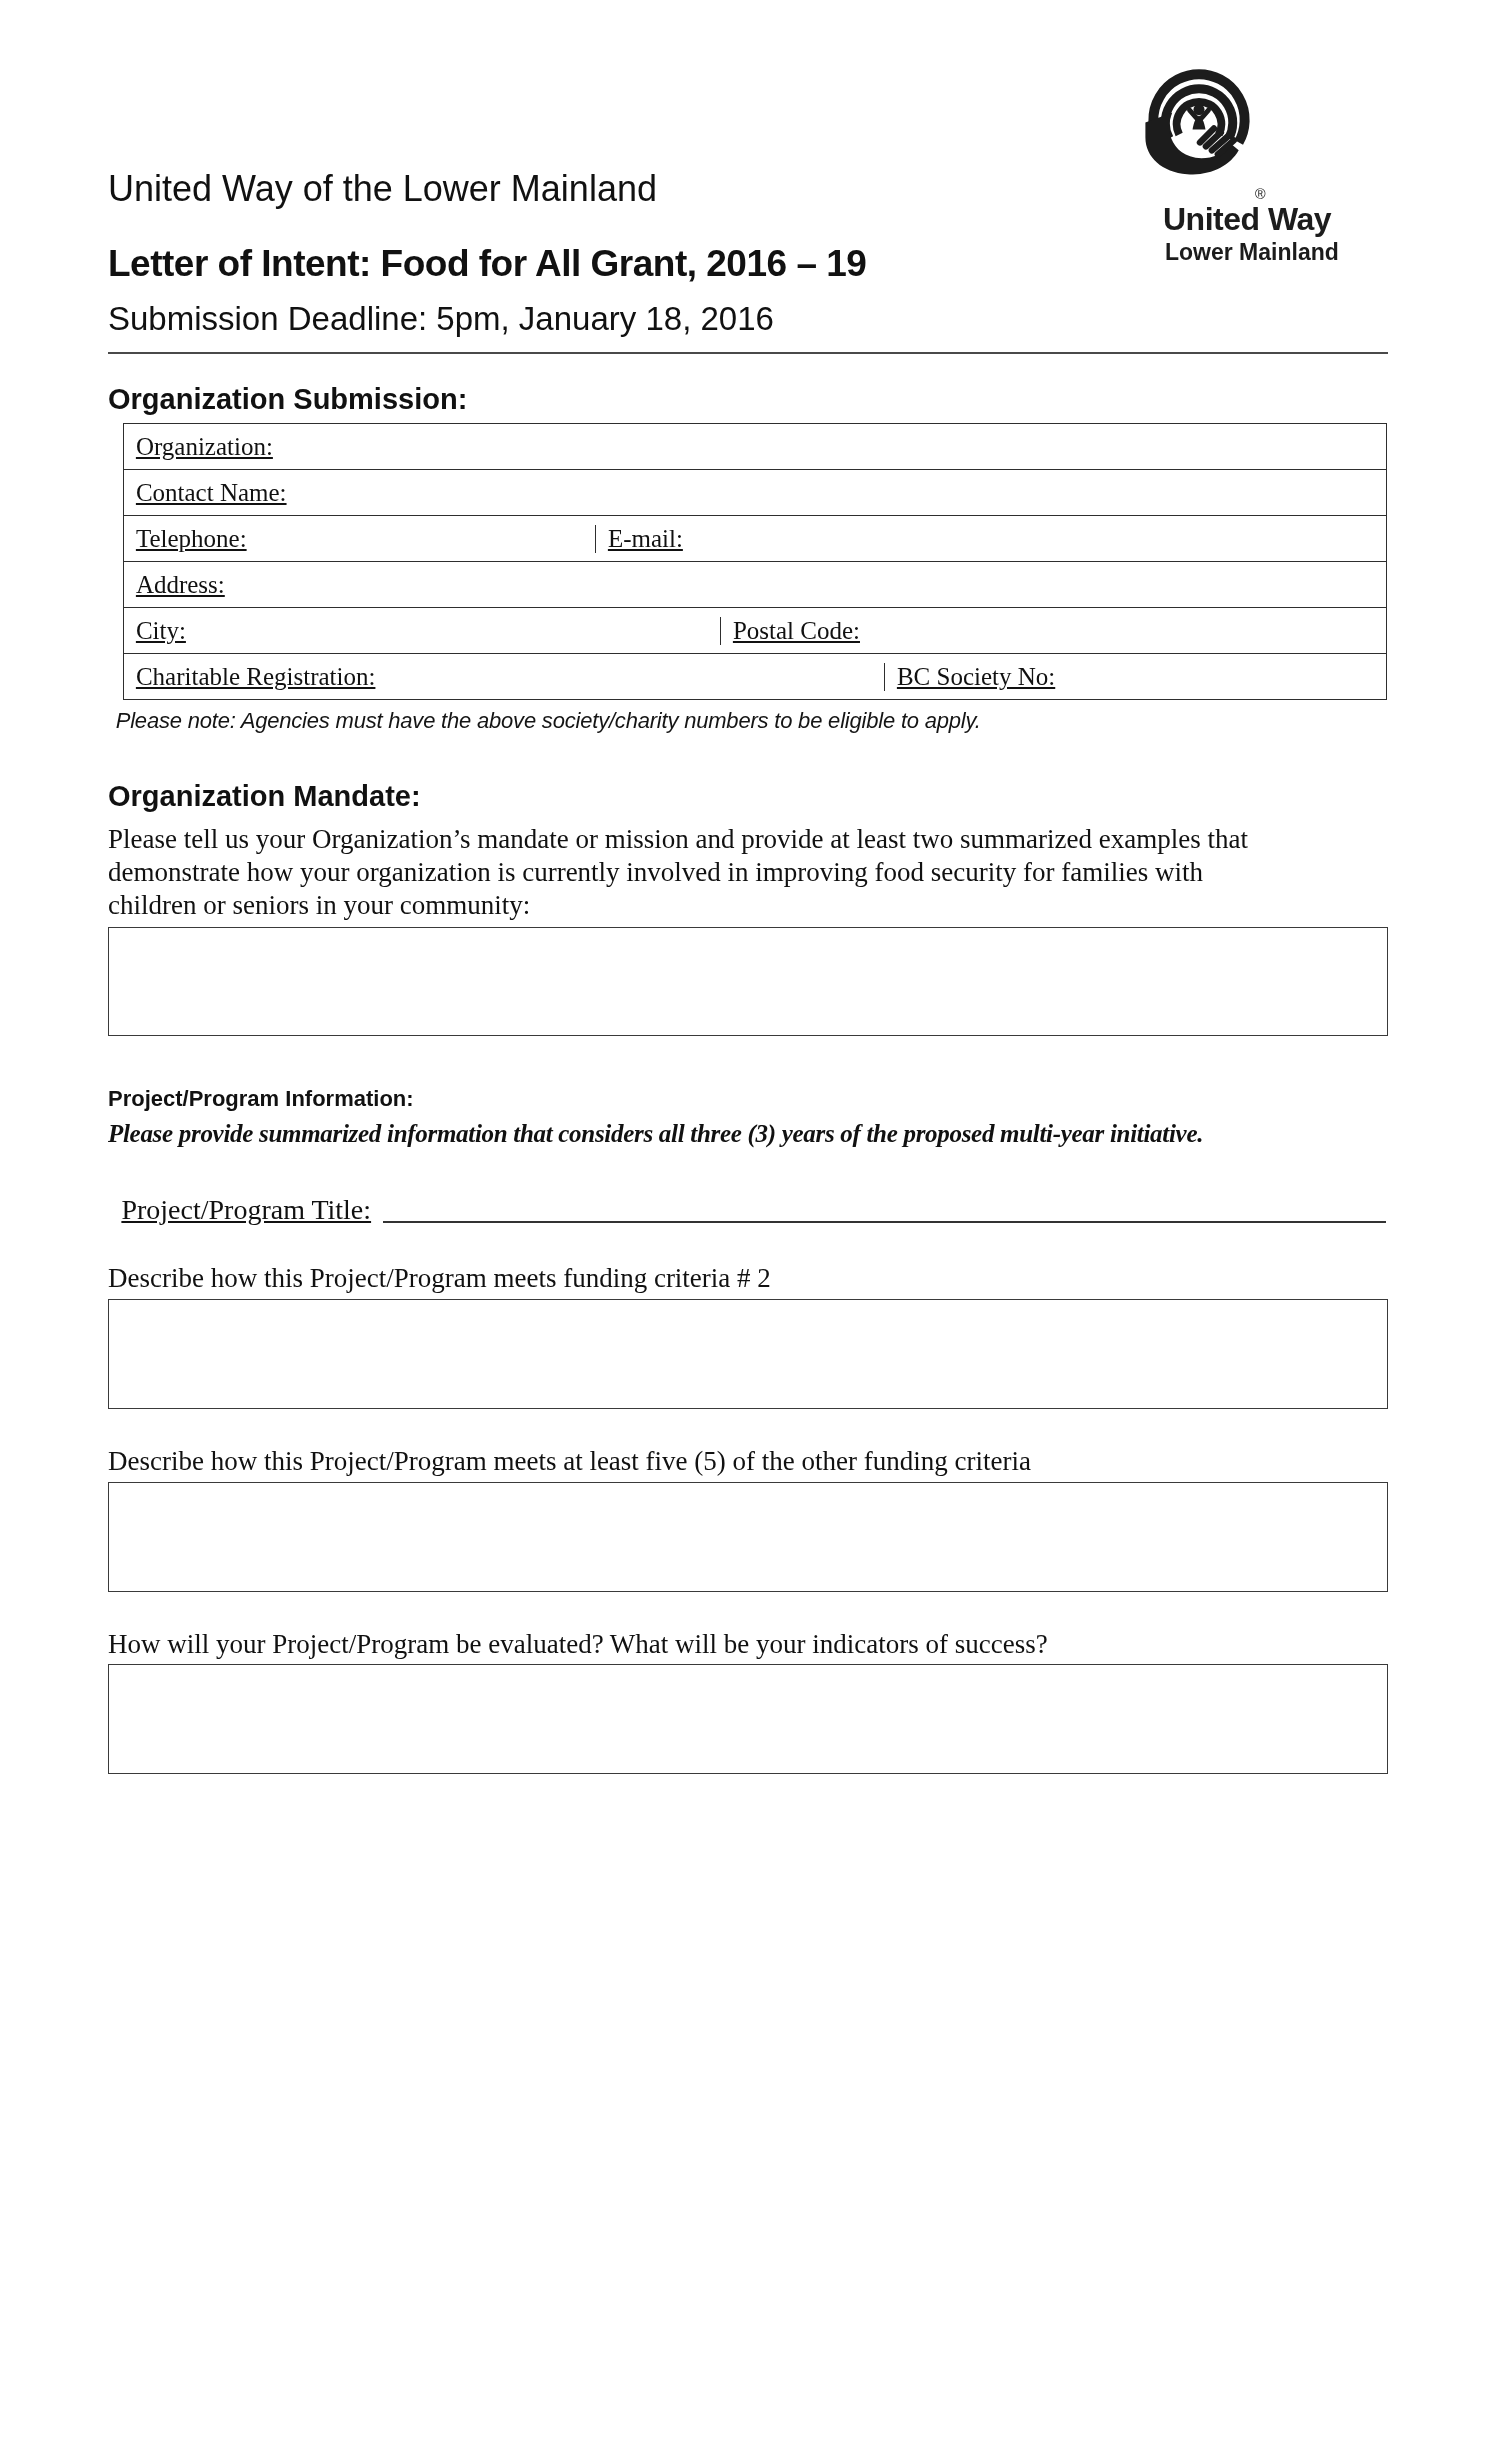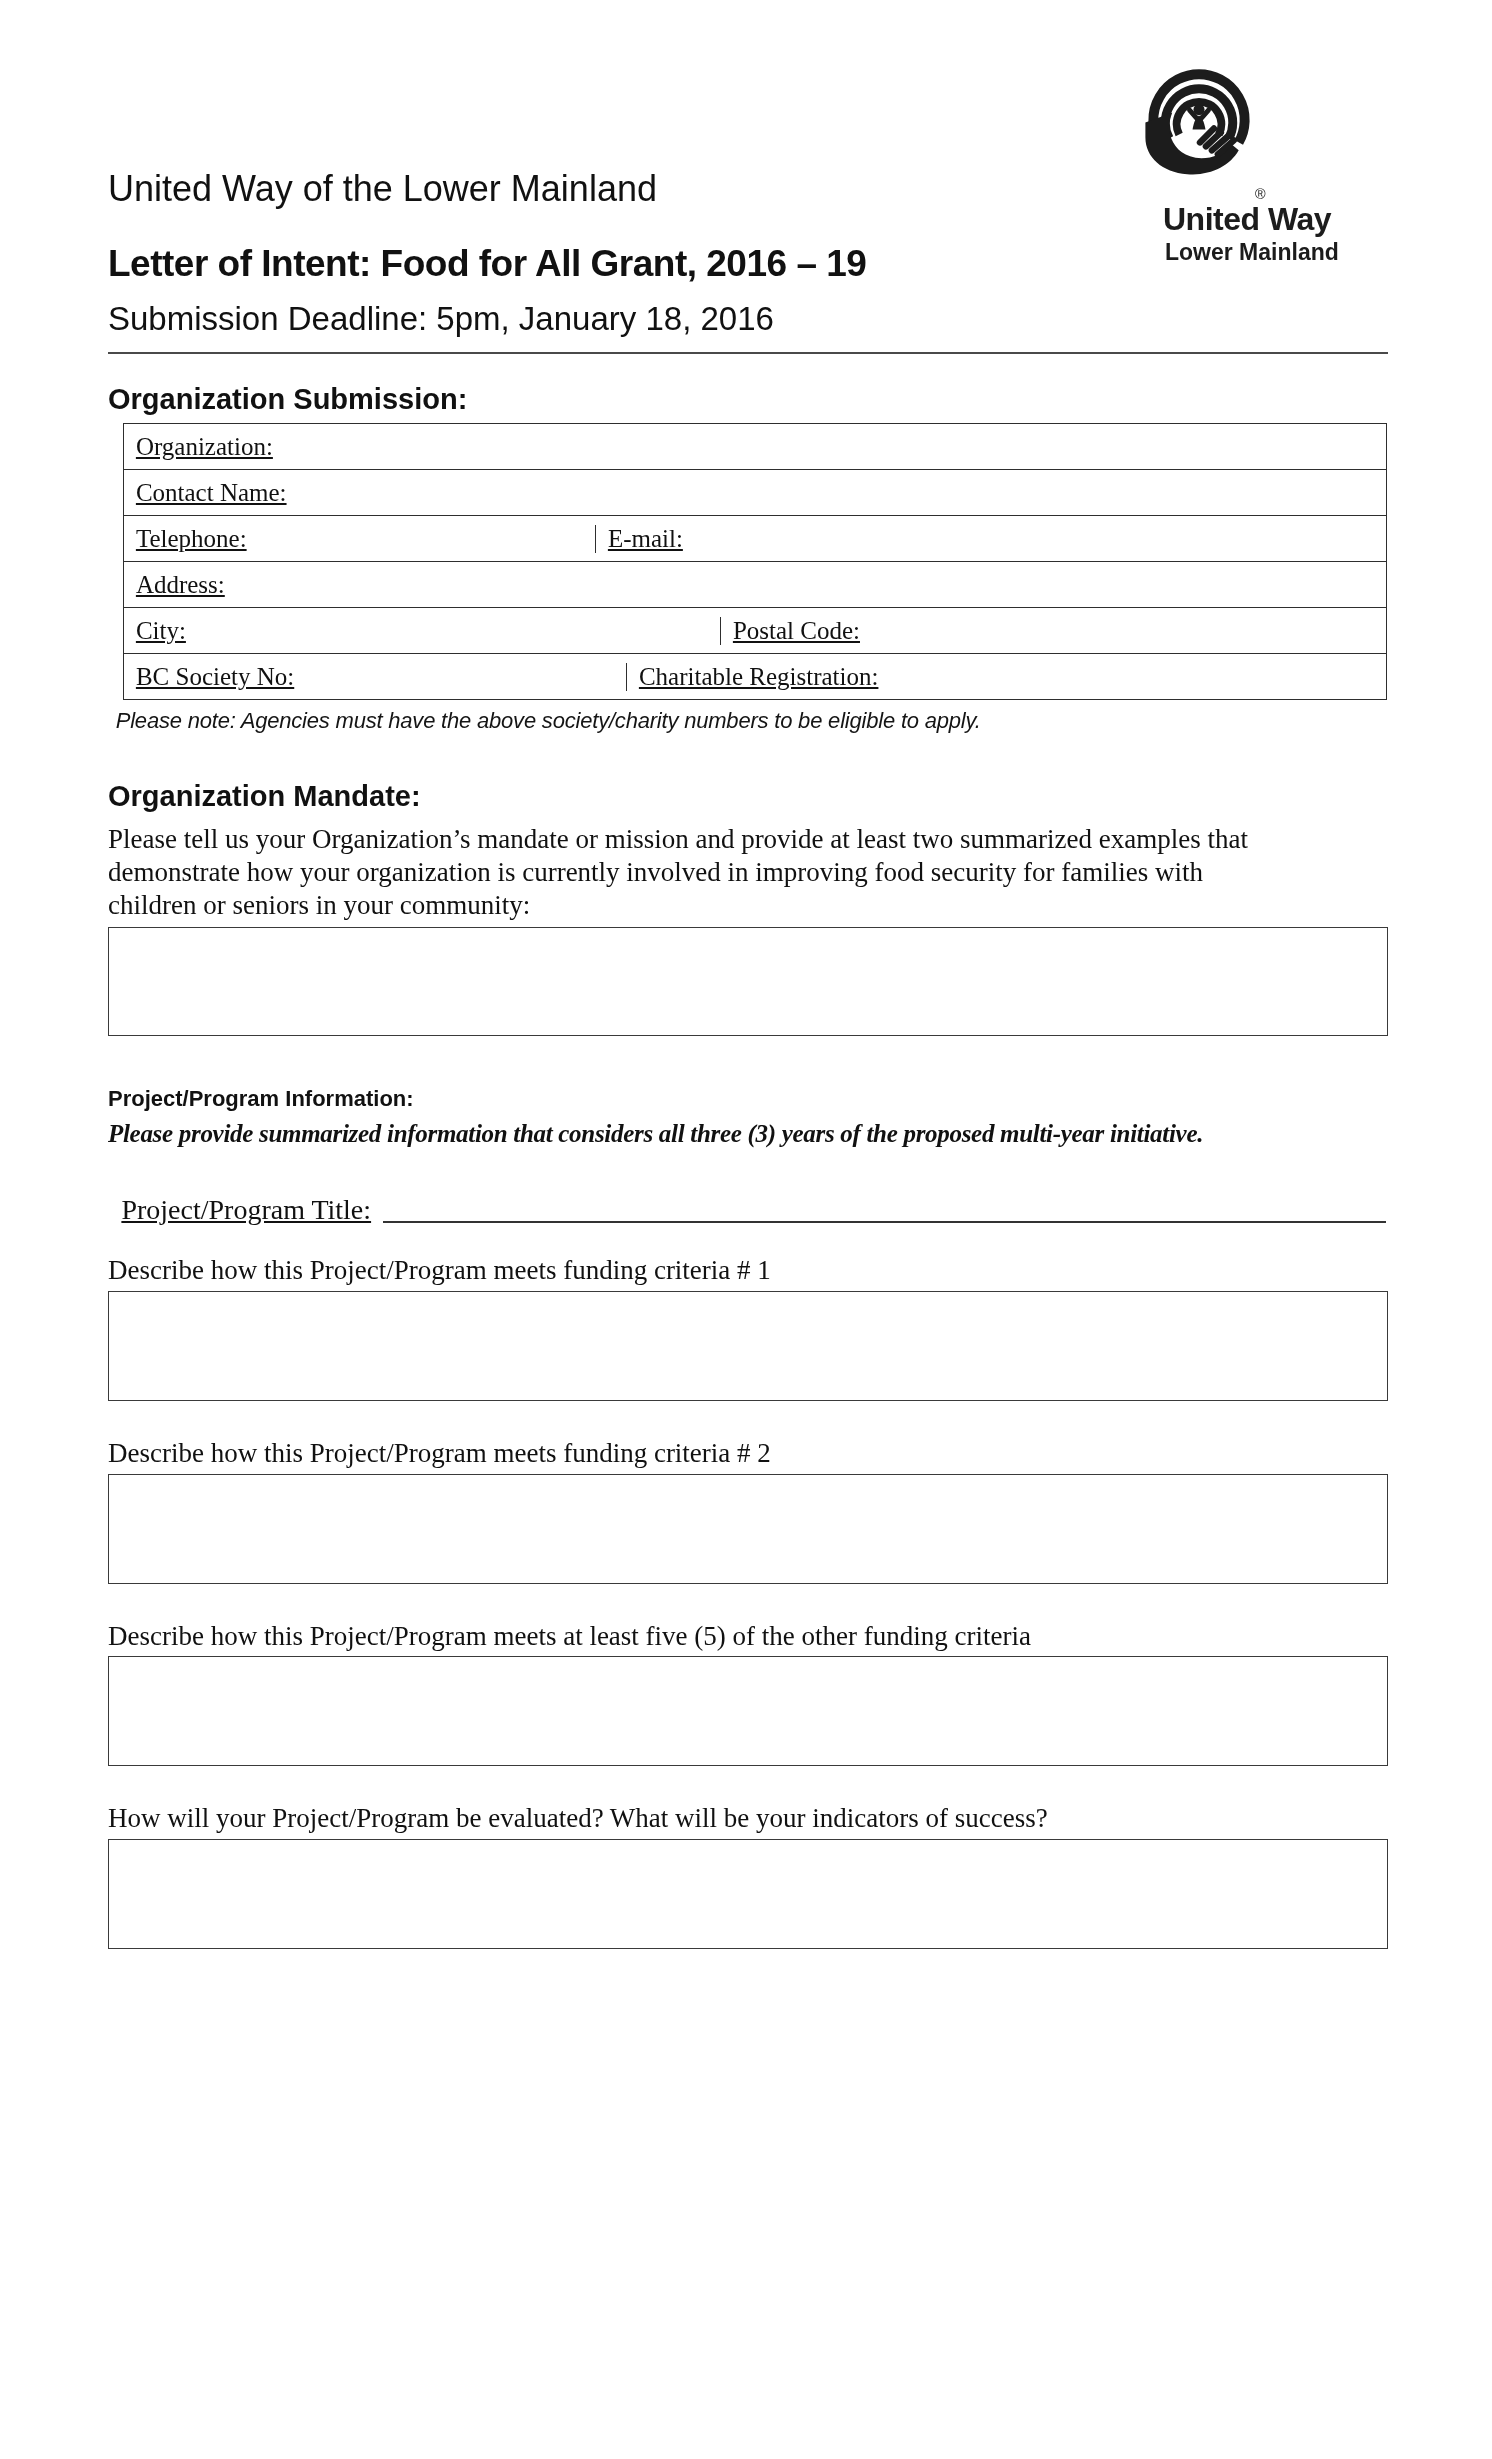--- a/index.html
+++ b/index.html
@@ -118,44 +118,40 @@
       <div class="tcell lblcol">Address:</div>
       <div class="tcell grow"></div>
     </div>
     <div class="trow">
       <div class="tcell lblcol">City:</div>
       <div class="tcell w-cityval"></div>
       <div class="tcell w-postal">Postal Code:</div>
       <div class="tcell grow"></div>
     </div>
     <div class="trow">
+      <div class="tcell grow">Charitable Registration:</div>
       <div class="tcell w-bc">BC Society No:</div>
-      <div class="tcell grow">Charitable Registration:</div>
     </div>
   </div>
   <div class="note">Please note: Agencies must have the above society/charity numbers to be eligible to apply.</div>
 
   <div class="sec-h sec-mandate">Organization Mandate:</div>
   <div class="body-serif">Please tell us your Organization’s mandate or mission and provide at least two summarized examples that
 demonstrate how your organization is currently involved in improving food security for families with
 children or seniors in your community:</div>
   <div class="fillbox mandate-box"></div>
 
   <div class="sec-h sec-project">Project/Program Information:</div>
   <div class="instr">Please provide summarized information that considers all three (3) years of the proposed multi-year initiative.</div>
 
   <div class="title-row">
     <div class="title-lbl">Project/Program Title:</div>
     <div class="title-line"></div>
   </div>
 
-  <div class="qblock first">
-    <div class="qlabel">Describe how this Project/Program meets funding criteria # 1</div>
-    <div class="fillbox qbox"></div>
-  </div>
 
   <div class="qblock">
     <div class="qlabel">Describe how this Project/Program meets funding criteria # 2</div>
     <div class="fillbox qbox"></div>
   </div>
 
   <div class="qblock">
     <div class="qlabel">Describe how this Project/Program meets at least five (5) of the other funding criteria</div>
     <div class="fillbox qbox"></div>
   </div>

